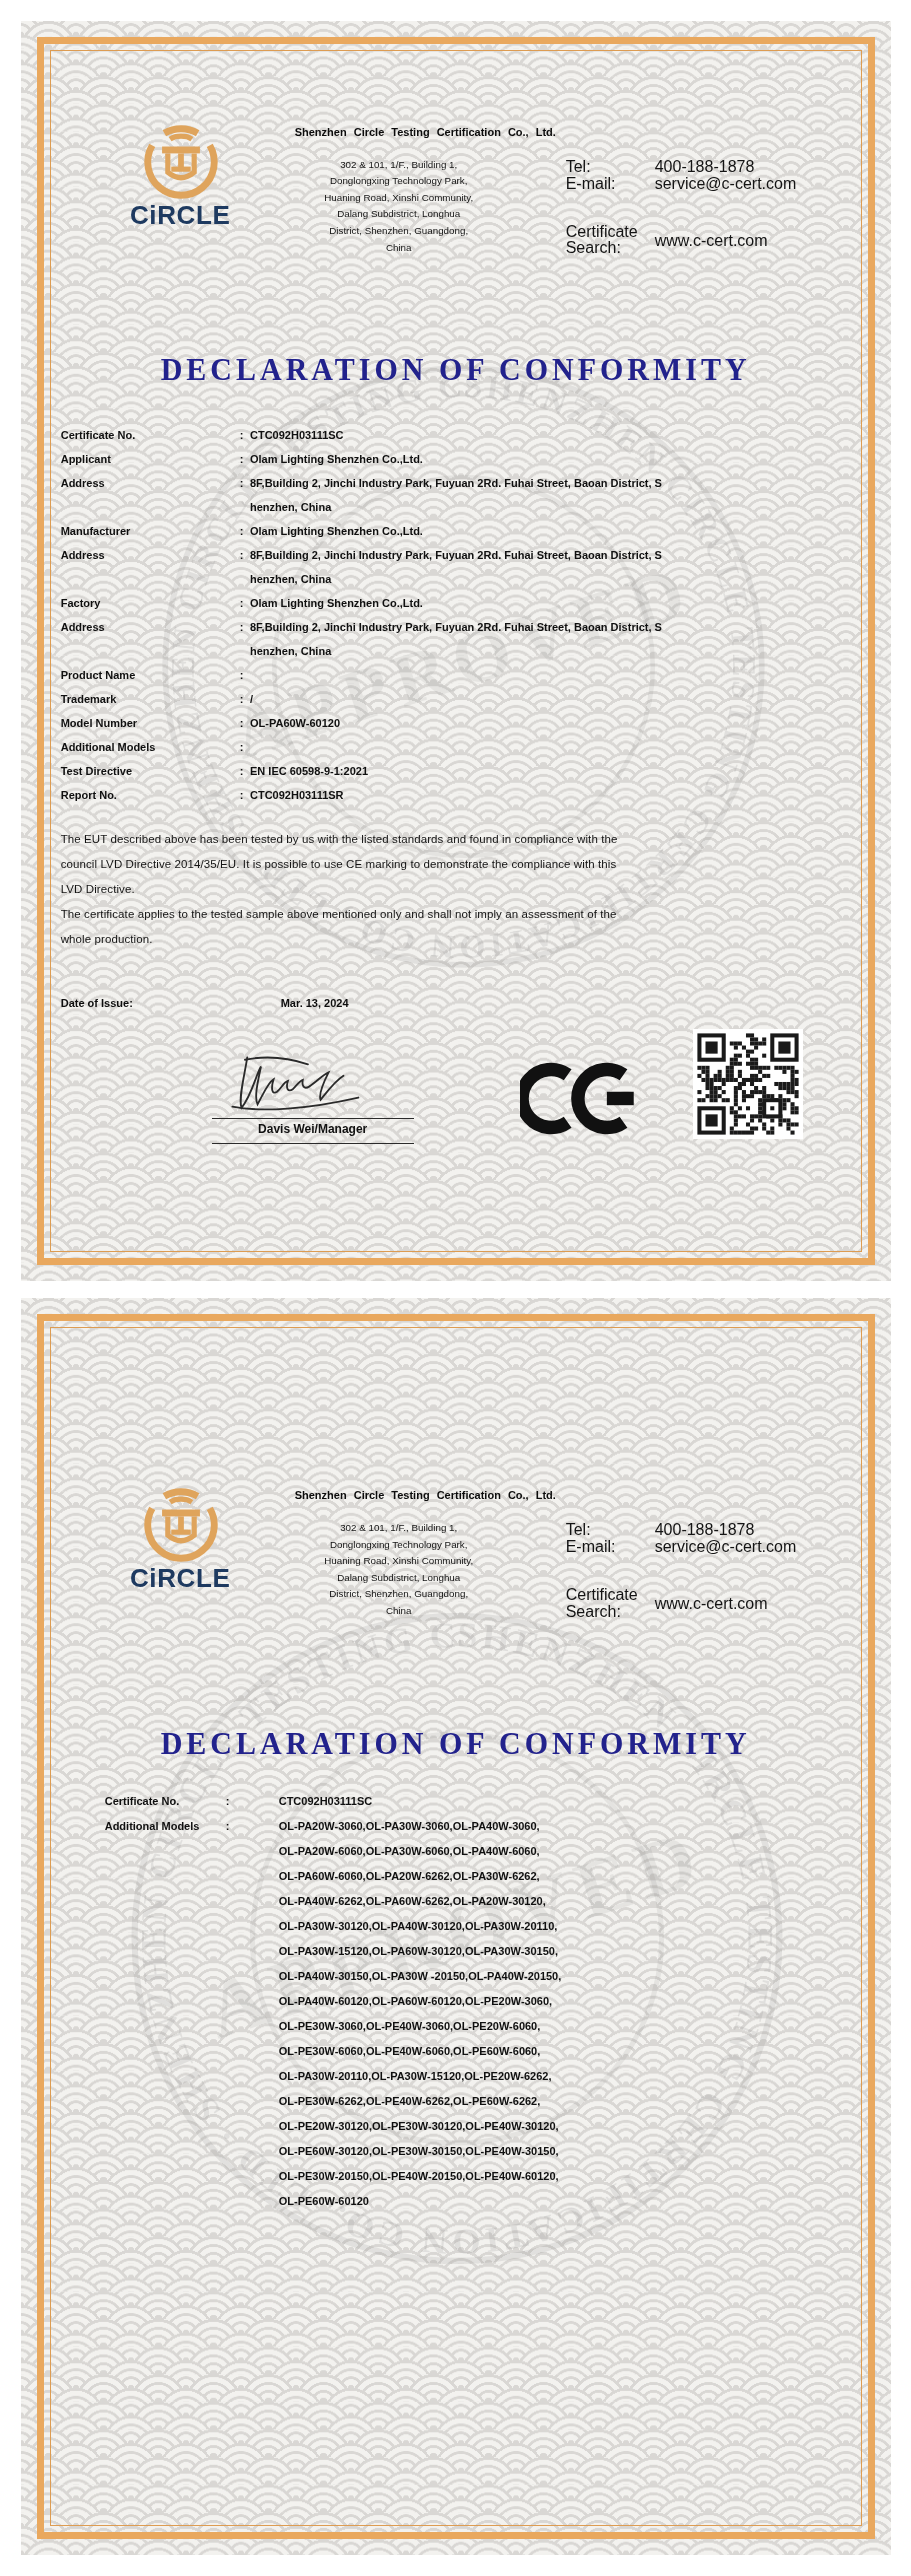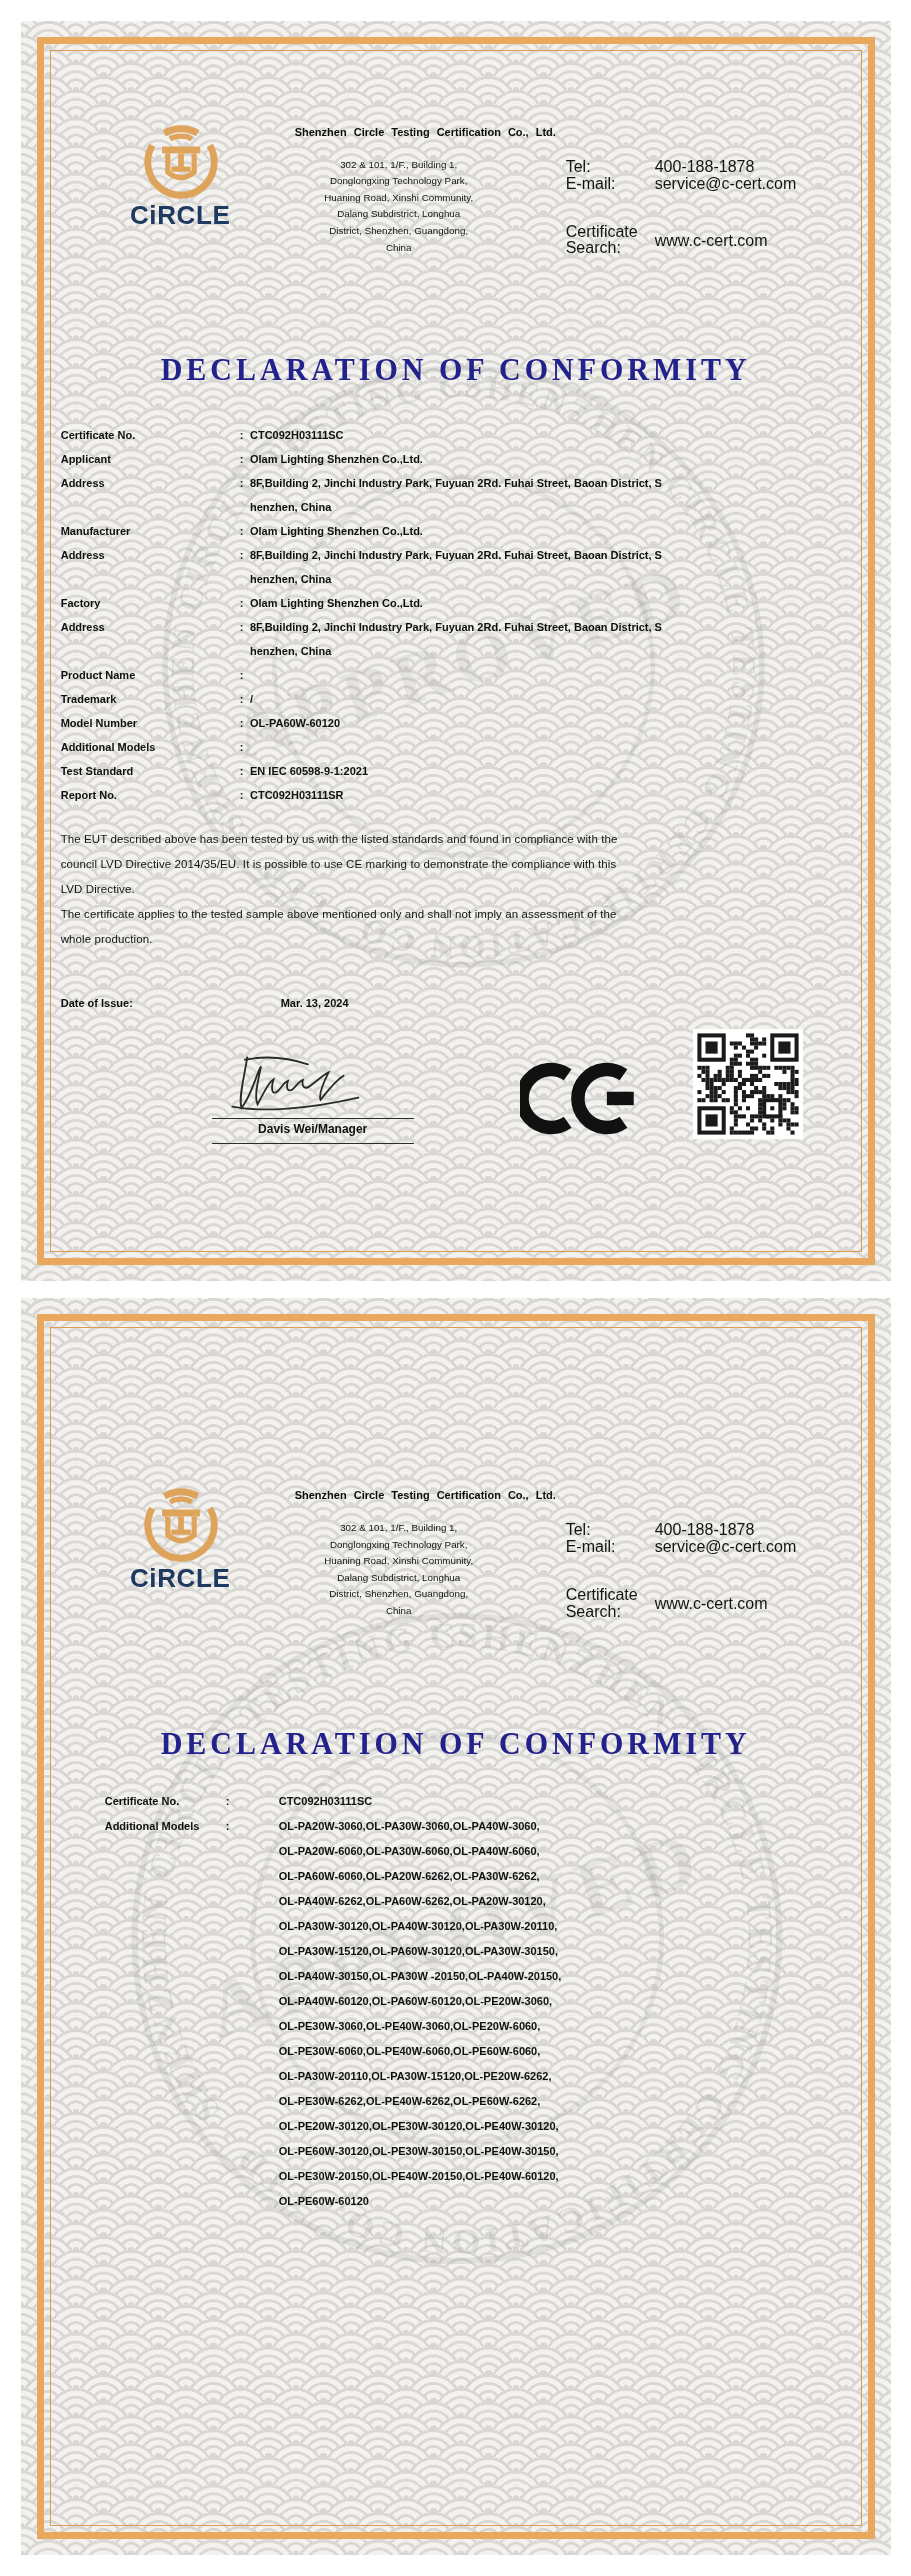--- a/index.html
+++ b/index.html
@@ -143,21 +143,21 @@
     <div class="frow">
         <span class="lab">Model Number</span>
         <span class="col">:</span>
         <span class="val">OL-PA60W-60120</span>
       </div>
     <div class="frow">
         <span class="lab">Additional Models</span>
         <span class="col">:</span>
       </div>
     <div class="frow">
-        <span class="lab">Test Standard</span>
+        <span class="lab">Test Directive</span>
         <span class="col">:</span>
         <span class="val">EN IEC 60598-9-1:2021</span>
       </div>
     <div class="frow">
         <span class="lab">Report No.</span>
         <span class="col">:</span>
         <span class="val">CTC092H03111SR</span>
       </div>
   </div>
 

